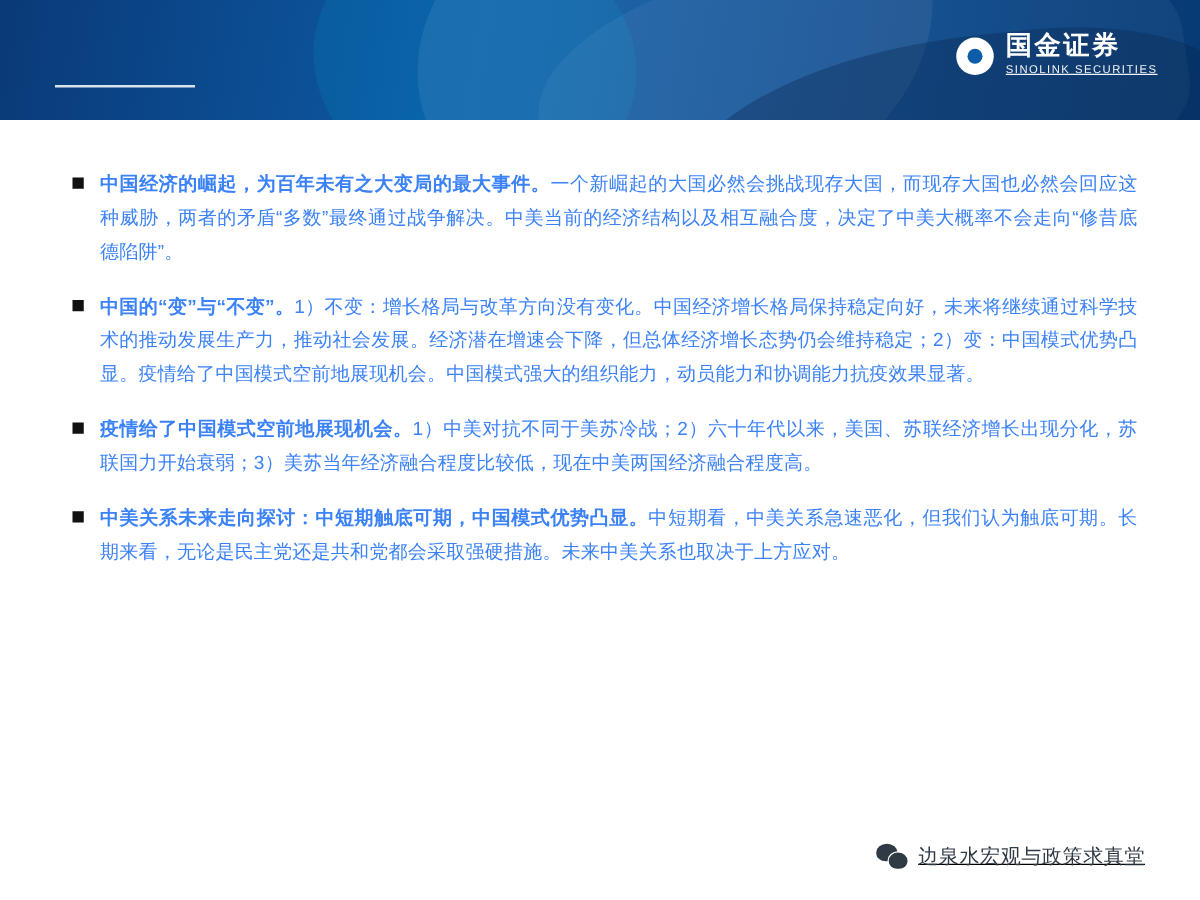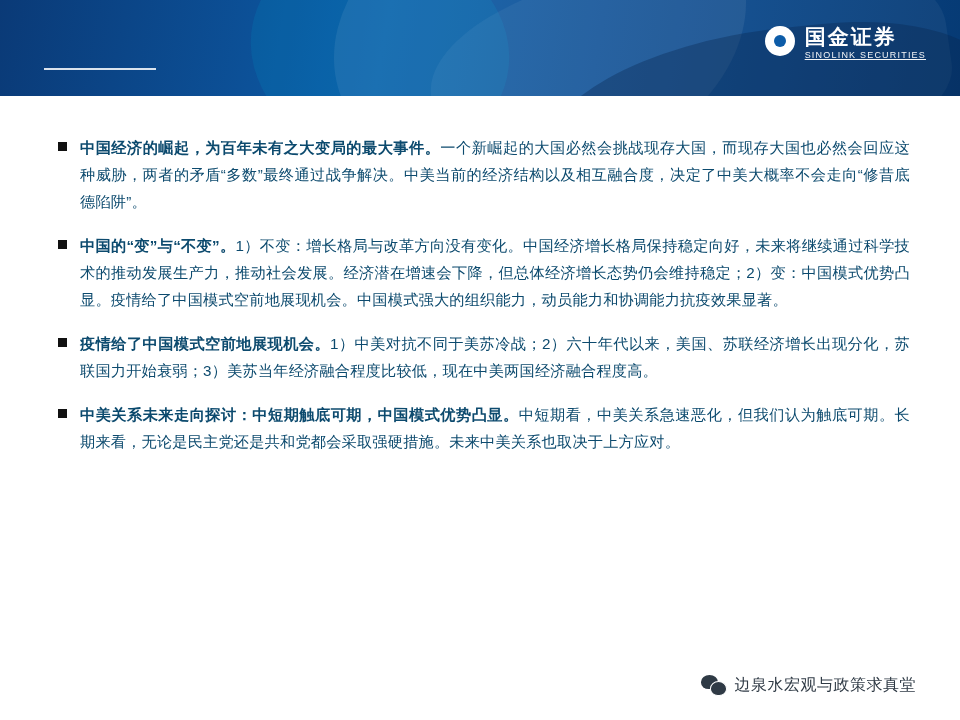--- a/index.html
+++ b/index.html
@@ -89,21 +89,21 @@
     background: #ffffff;
     opacity: 0.85;
   }
 
   
   .logo {
     position: absolute;
     right: 34px;
     top: 26px;
     display: flex;
-    align-items: flex-start;
+    align-items: flex-end;
     gap: 10px;
   }
   .logo-mark {
     width: 30px;
     height: 30px;
     border-radius: 50%;
     background: #ffffff;
     position: relative;
     flex: none;
   }
@@ -155,36 +155,37 @@
     width: 9px;
     height: 9px;
     background: #111111;
     margin-top: 8px;
     margin-right: 13px;
   }
   .bullet-text {
     flex: 1;
     font-size: 15.2px;
     line-height: 1.78;
-    color: #0c4a6e;
+    color: #3b82f6;
     text-align: justify;
     letter-spacing: 0.2px;
   }
   .bullet-text b {
     font-weight: bold;
   }
 
   
   .footer {
     position: absolute;
     right: 44px;
     bottom: 24px;
     display: flex;
     align-items: flex-end;
     gap: 9px;
+    text-decoration: underline;
   }
   .wechat-icon {
     width: 25px;
     height: 21px;
     position: relative;
     flex: none;
   }
   .wechat-icon .b1 {
     position: absolute;
     left: 0;

